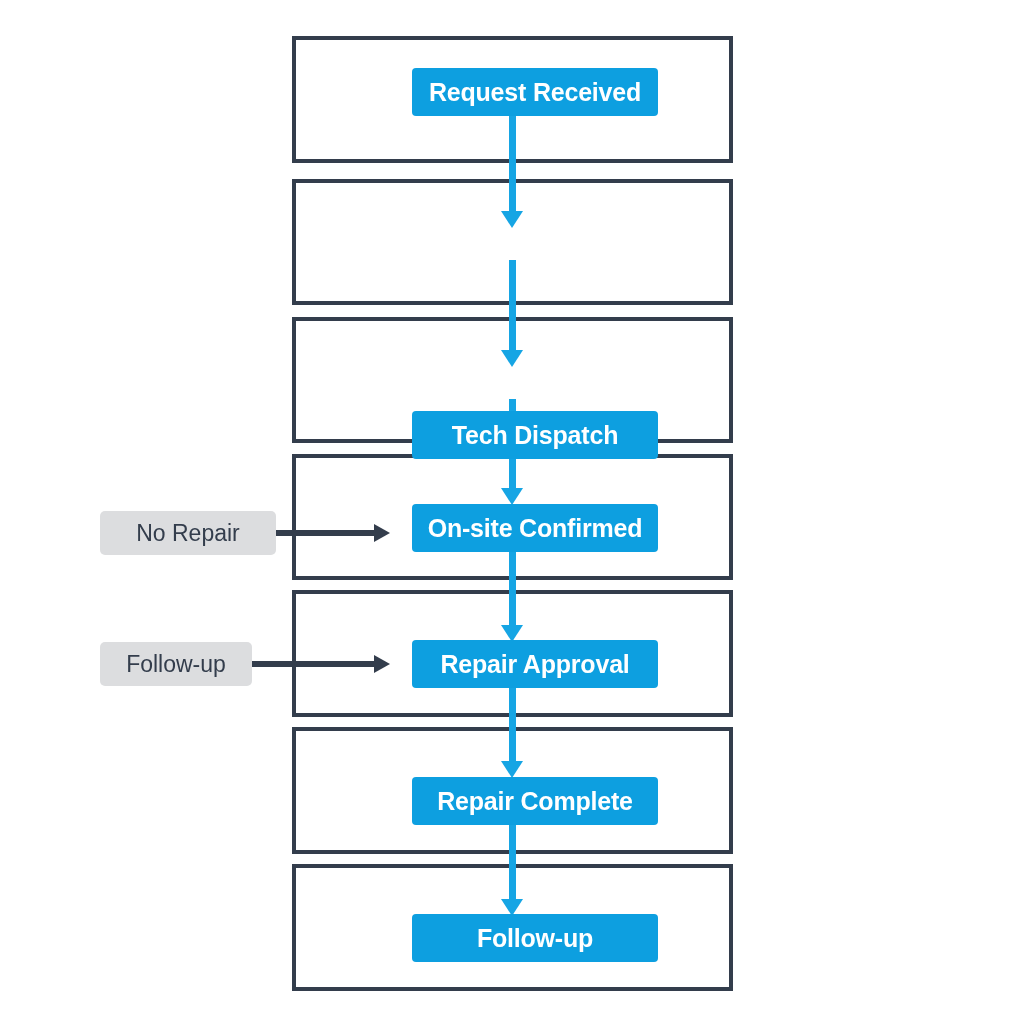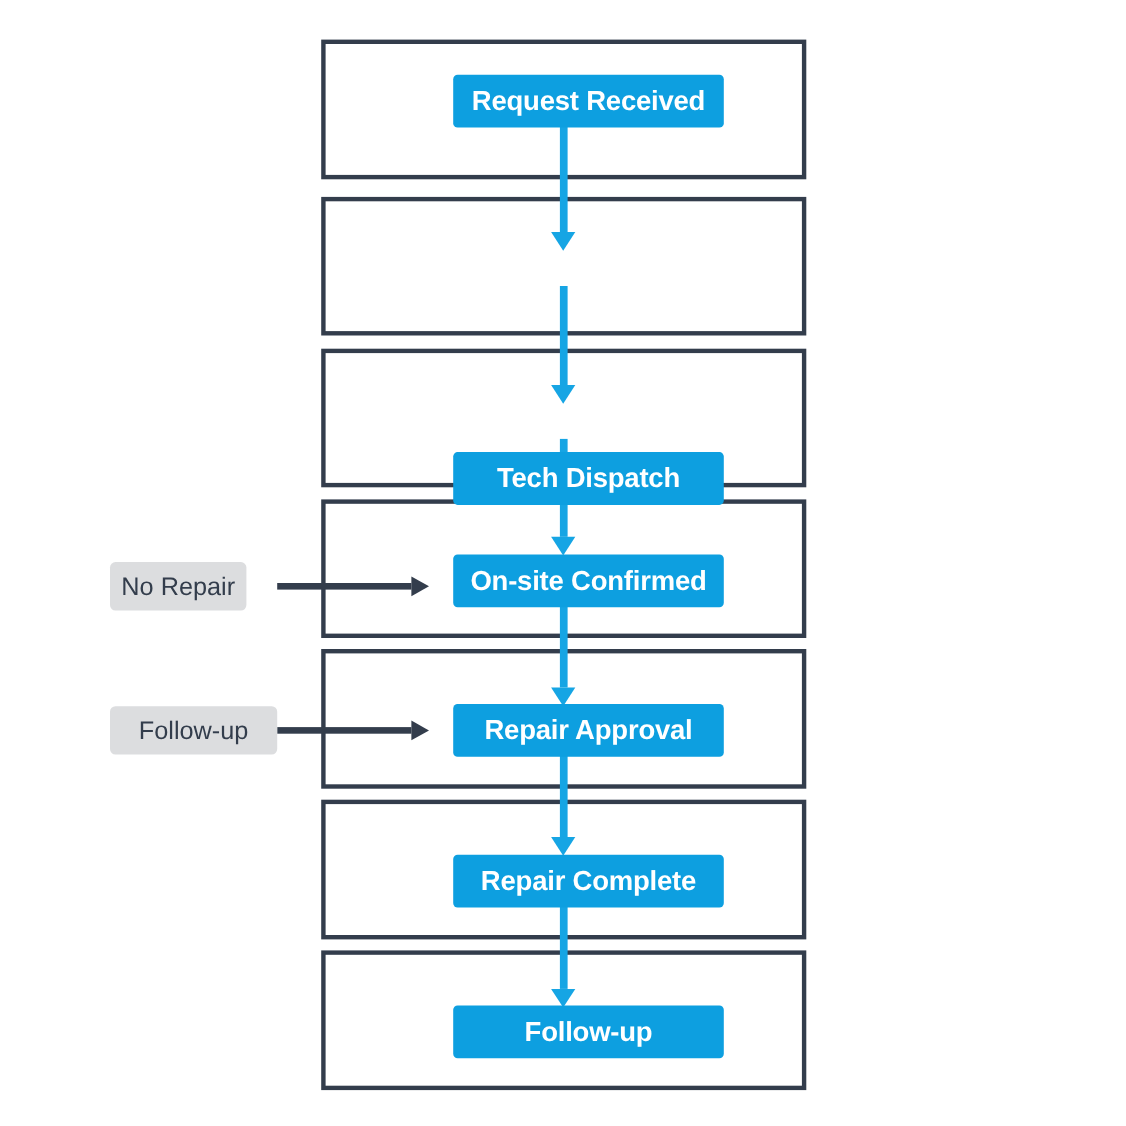--- a/index.html
+++ b/index.html
@@ -158,21 +158,21 @@
 
   <div class="hflow" style="left:252px; top:524px; width:138px;">
     <div class="shaft" style="width:122px;"></div>
     <div class="head" style="left:122px;"></div>
   </div>
   <div class="hflow" style="left:252px; top:655px; width:138px;">
     <div class="shaft" style="width:122px;"></div>
     <div class="head" style="left:122px;"></div>
   </div>
 
-  <div class="side-label" style="left:100px; top:511px; width:124px;">
+  <div class="side-label" style="left:100px; top:511px; width:176px;">
     <span>No Repair</span>
   </div>
   <div class="side-label" style="left:100px; top:642px; width:152px;">
     <span>Follow-up</span>
   </div>
 
   <div class="node" style="top:68px;">
     <span>Request Received</span>
   </div>
   <div class="node" style="top:367px;margin-top:44px;">

